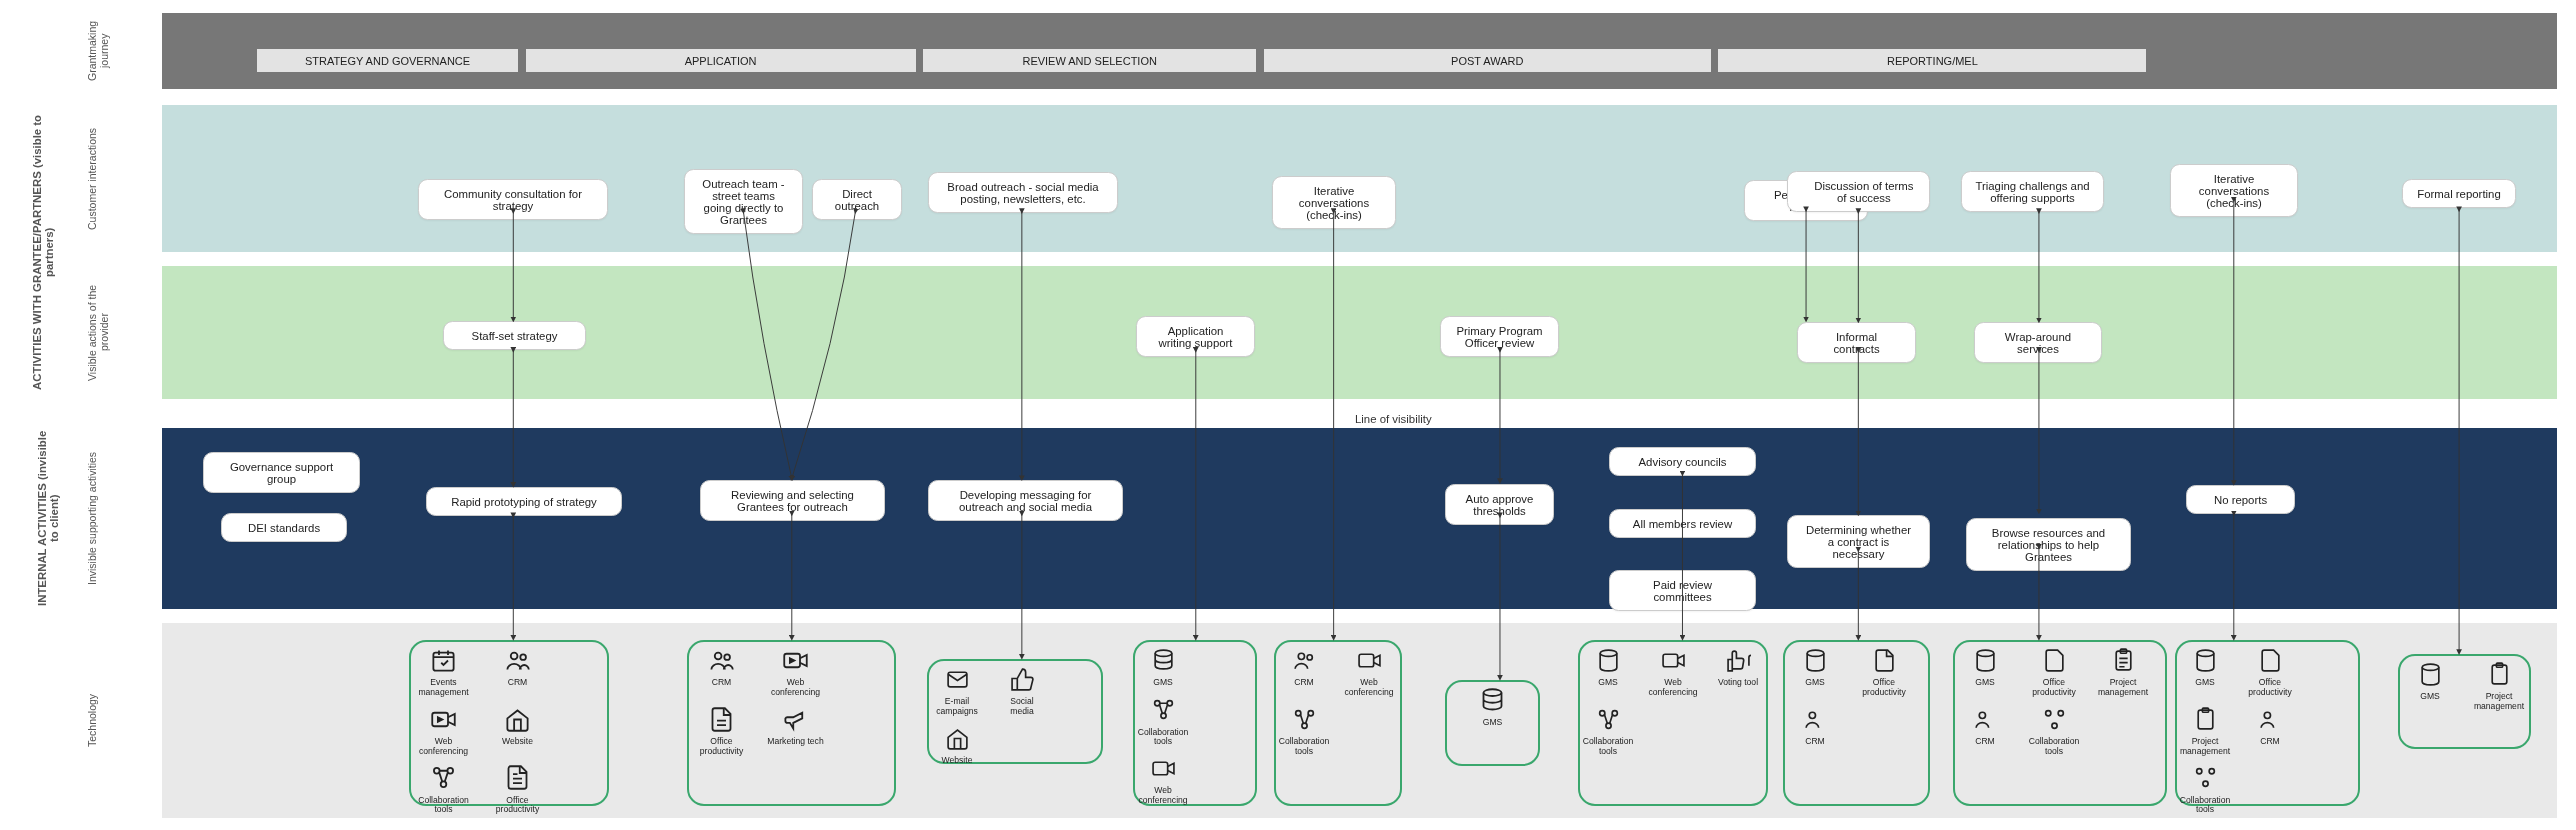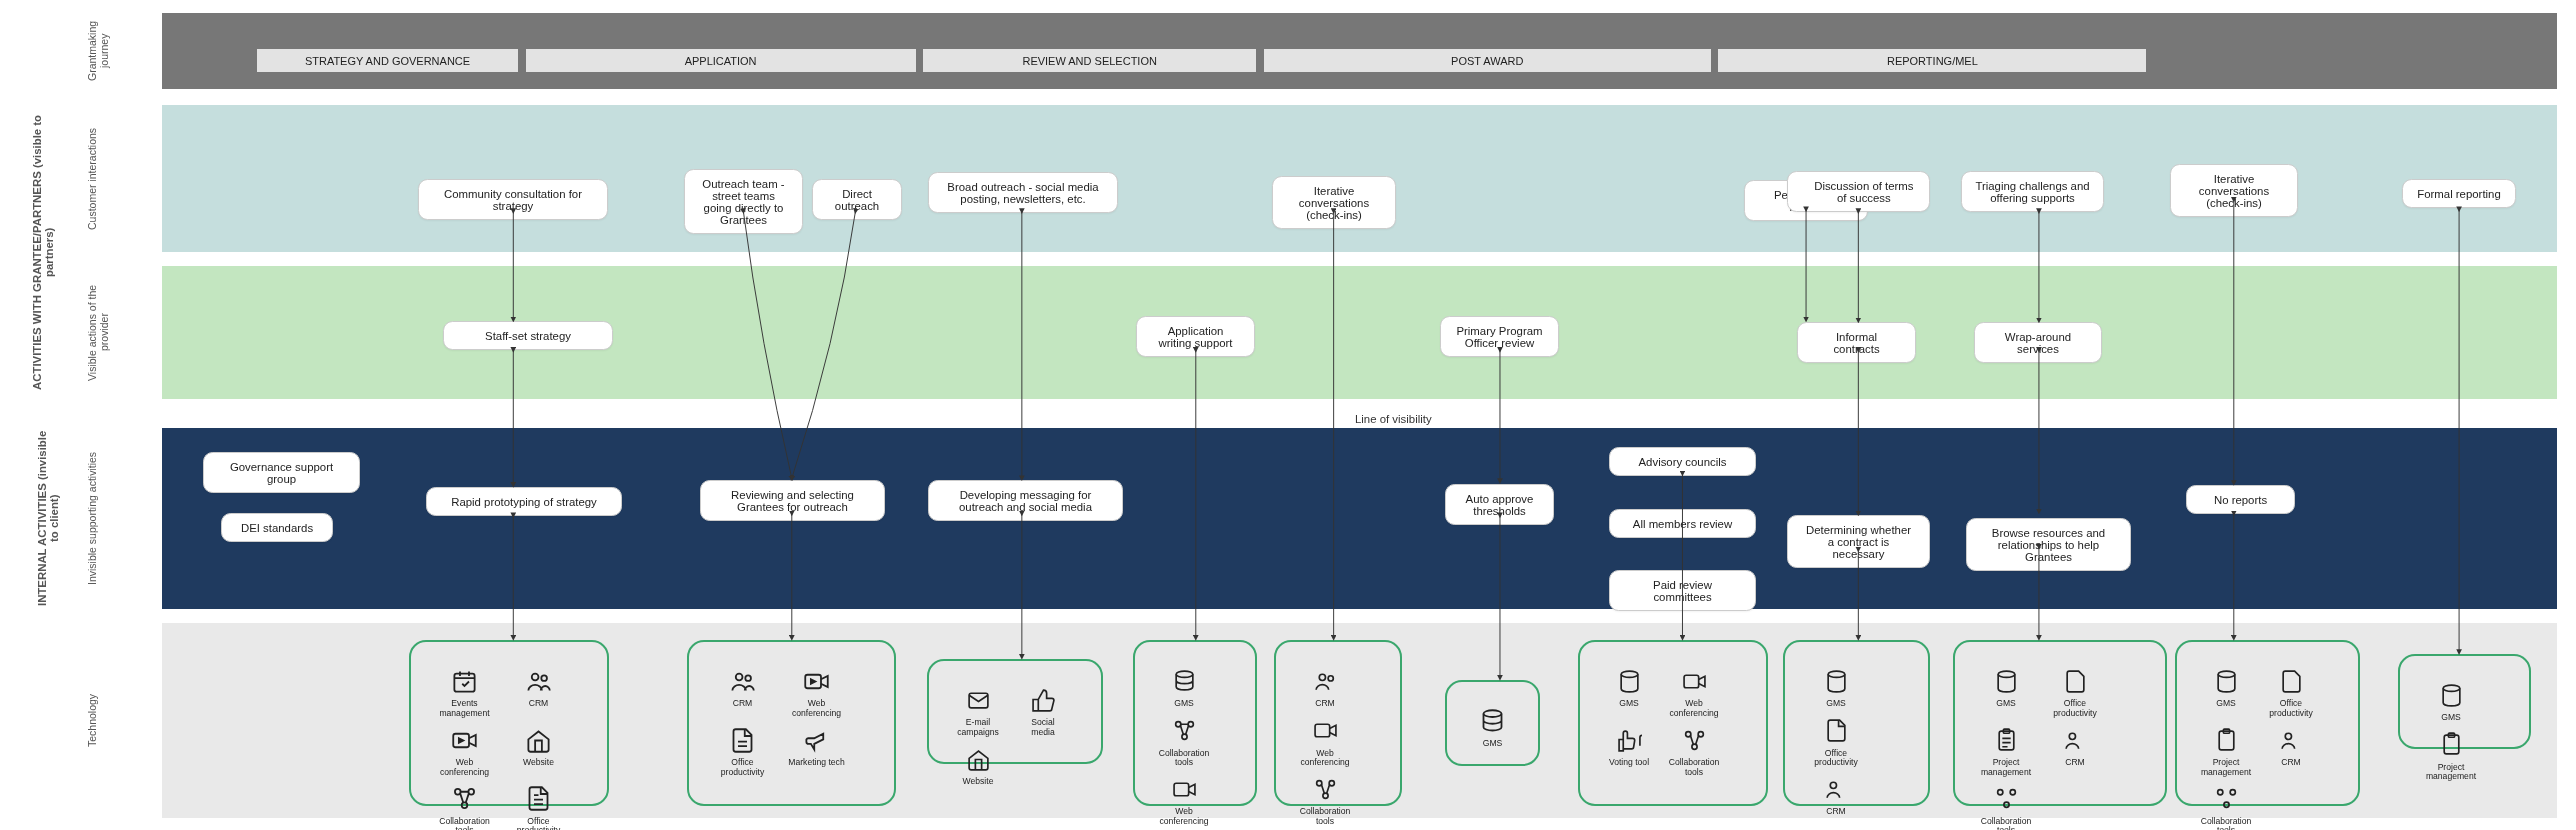--- a/index.html
+++ b/index.html
@@ -49,21 +49,21 @@
   .line-vis {
     position: absolute;
     font-size: 11.4px;
     color: #333;
   }
   .tech-box {
     position: absolute;
     border: 2.9px solid #3aa76d;
     border-radius: 17px;
     background: transparent;
-    padding: 25px;
+    padding: 4px;
     display: flex;
     flex-wrap: wrap;
     align-content: flex-start;
     gap: 7.6px 17px;
   }
   .tech-item {
     width: 57px;
     display: flex;
     flex-direction: column;
     align-items: center;
@@ -120,28 +120,28 @@
   <div class="card" style="left:2312px; top:171px; width:143px;" data-name="card-post-triaging">Triaging challengs and offering supports</div>
   <div class="card" style="left:2167px; top:164px; width:128px;" data-name="card-report-iterative">Iterative conversations (check-ins)</div>
   <div class="card" style="left:2402px; top:179px; width:114px;" data-name="card-report-formal">Formal reporting</div>
 
   <style>
     [data-name="card-review-terms2"] { left:1787px !important; }
     [data-name="card-report-iterative"] { left:2170px !important; }
     [data-name="card-post-triaging"] { left:1961px !important; width:143px !important; }
   </style>
 
-  <div class="card" style="left:443px; top:321px; width:170px;" data-name="card-staffset">Staff-set strategy</div>
+  <div class="card" style="left:443px; top:321px; width:143px;" data-name="card-staffset">Staff-set strategy</div>
   <div class="card" style="left:1136px; top:316px; width:119px;" data-name="card-app-writing">Application writing support</div>
   <div class="card" style="left:1440px; top:316px; width:119px;" data-name="card-app-primary-review">Primary Program Officer review</div>
   <div class="card" style="left:1797px; top:322px; width:119px;" data-name="card-informal">Informal contracts</div>
   <div class="card" style="left:1974px; top:322px; width:128px;" data-name="card-wrap">Wrap-around services</div>
 
   <div class="card" style="left:203px; top:452px; width:157px;" data-name="card-gov-support">Governance support group</div>
-  <div class="card" style="left:221px; top:513px; width:112px;" data-name="card-dei">DEI standards</div>
+  <div class="card" style="left:221px; top:513px; width:126px;" data-name="card-dei">DEI standards</div>
   <div class="card" style="left:426px; top:487px; width:196px;" data-name="card-rapid">Rapid prototyping of strategy</div>
   <div class="card" style="left:700px; top:480px; width:185px;" data-name="card-review-select">Reviewing and selecting Grantees for outreach</div>
   <div class="card" style="left:928px; top:480px; width:195px;" data-name="card-messaging">Developing messaging for outreach and social media</div>
   <div class="card" style="left:1445px; top:484px; width:109px;" data-name="card-auto-approve">Auto approve thresholds</div>
   <div class="card" style="left:1609px; top:447px; width:147px;" data-name="card-advisory">Advisory councils</div>
   <div class="card" style="left:1609px; top:509px; width:147px;" data-name="card-allmembers">All members review</div>
   <div class="card" style="left:1609px; top:570px; width:147px;" data-name="card-paid">Paid review committees</div>
   <div class="card" style="left:1787px; top:515px; width:143px;" data-name="card-contract-necessary">Determining whether a contract is necessary</div>
   <div class="card" style="left:1966px; top:518px; width:165px;" data-name="card-browse">Browse resources and relationships to help Grantees</div>
   <div class="card" style="left:2186px; top:485px; width:109px;" data-name="card-noreports">No reports</div>

